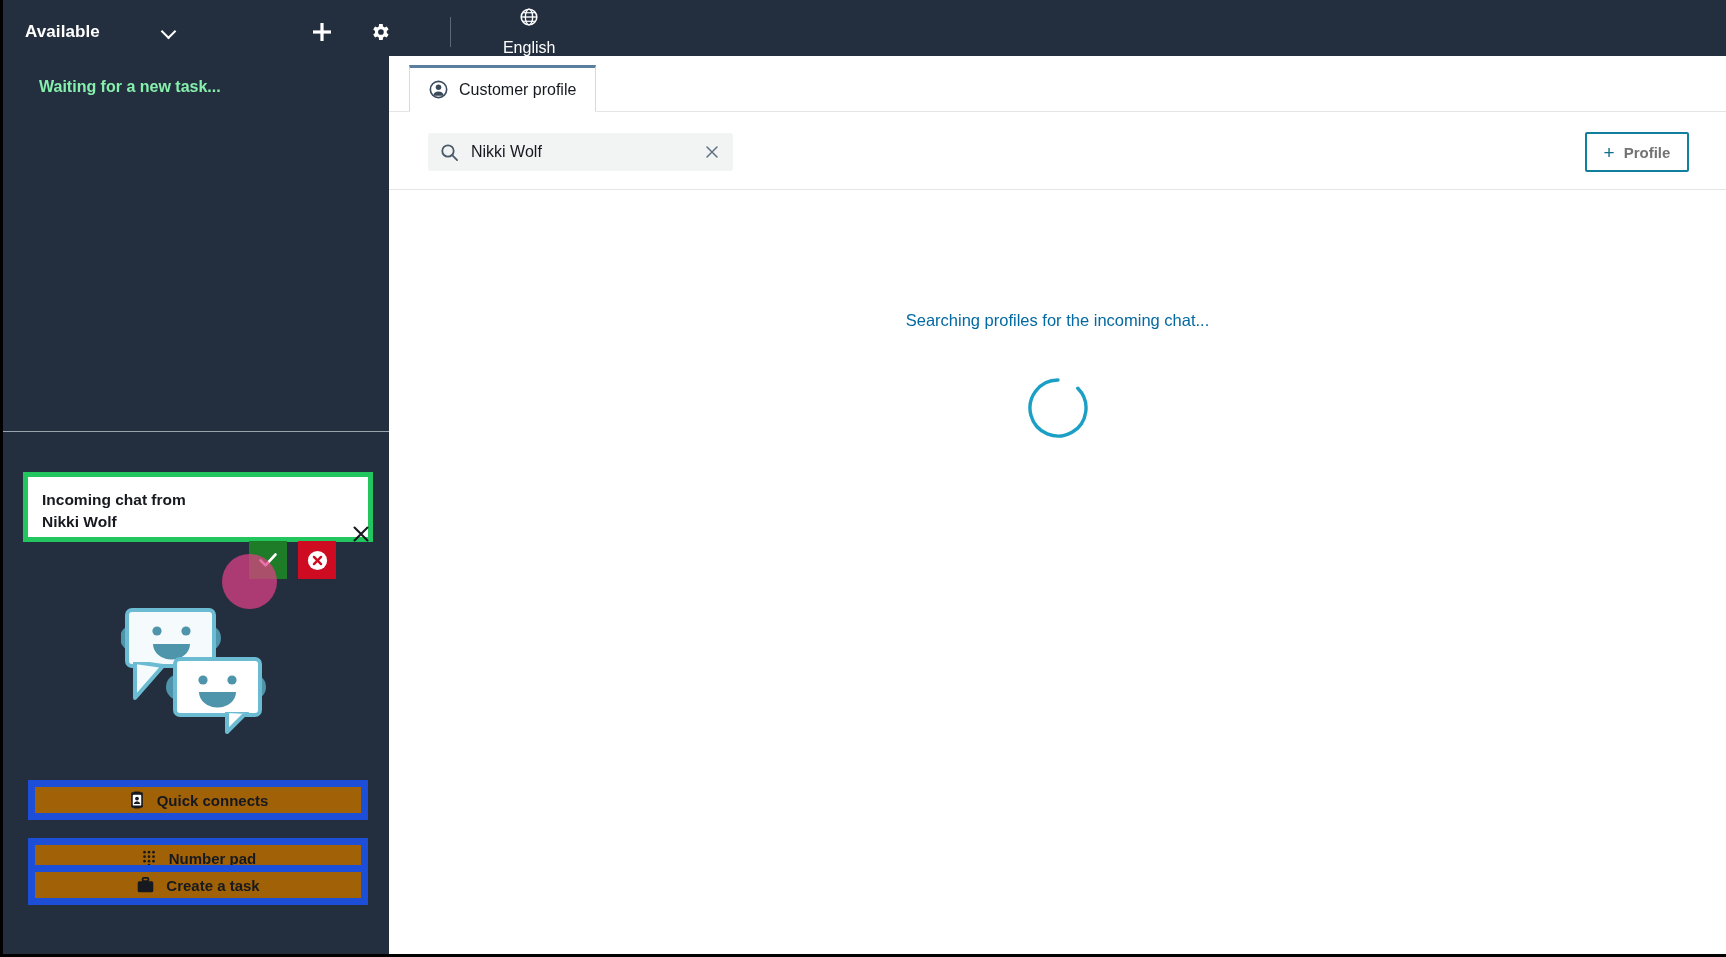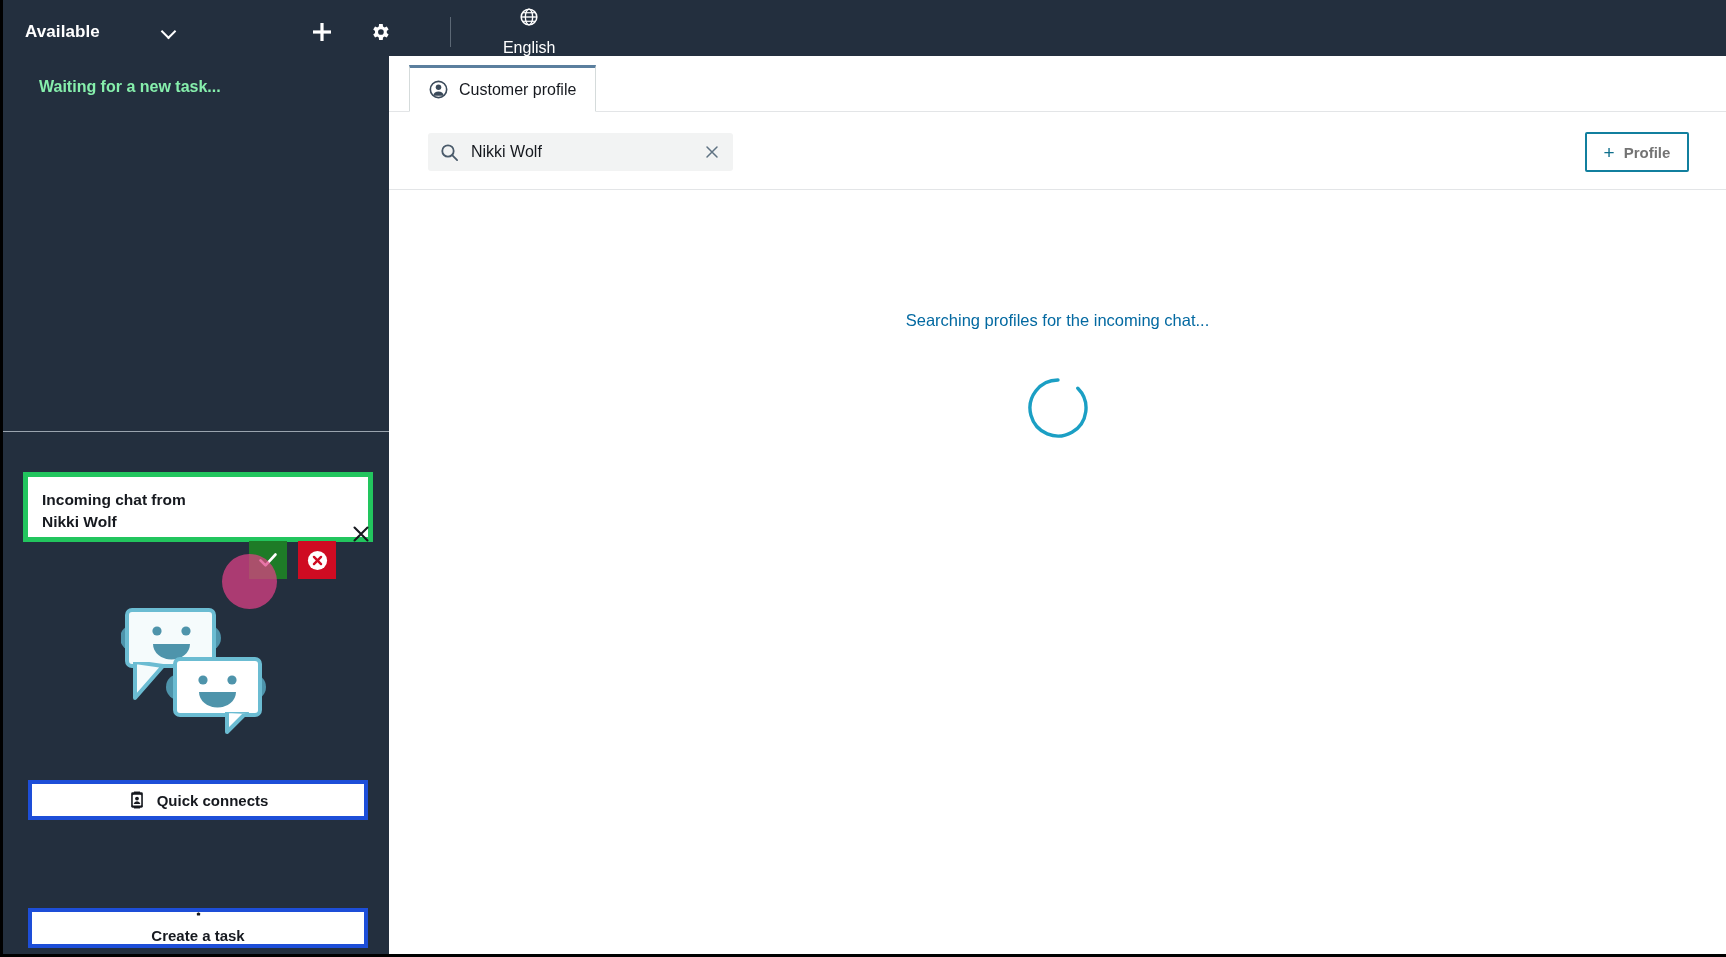--- a/index.html
+++ b/index.html
@@ -140,32 +140,32 @@
   
   .chat-illu {
     position: absolute; left: 118px; top: 548px;
     width: 155px; height: 130px;
   }
 
   
   .action-btn {
     position: absolute; left: 25px;
     width: 340px; height: 40px;
-    background: #ffffff;
-    border: 4px solid #1d4ed8;
+    background: #a16207;
+    border: 7px solid #1d4ed8;
     display: flex; align-items: center; justify-content: center;
     gap: 11px;
     cursor: pointer;
     color: #16191f;
     font-size: 15px;
     font-weight: 600;
   }
   .ab1 { top: 724px; }
   .ab2 { top: 782px; }
-  .ab3 { top: 852px; flex-direction: column; }
+  .ab3 { top: 809px; }
 
   
   .main {
     position: absolute; left: 386px; top: 56px;
     width: 1337px; height: 898px;
     background: #ffffff;
   }
   .tabstrip {
     position: absolute; left: 0; top: 0;
     width: 1337px; height: 56px;
@@ -350,20 +350,37 @@
         <rect x="3.5" y="1.5" width="13" height="17" rx="1.6" fill="#16191f"></rect>
         <rect x="5.3" y="4.2" width="9.4" height="12" rx="1" fill="#ffffff"></rect>
         <circle cx="10" cy="8.4" r="2.1" fill="#16191f"></circle>
         <path d="M6.3 14.4a3.8 3.8 0 0 1 7.4 0z" fill="#16191f"></path>
         <rect x="6.6" y="0.6" width="6.8" height="1.6" fill="#16191f"></rect>
         <rect x="6.6" y="17.8" width="6.8" height="1.6" fill="#16191f"></rect>
       </svg>
       <span>Quick connects</span>
     </div>
 
+    <div class="action-btn ab2">
+      <svg width="18" height="18" viewBox="0 0 20 20">
+        <g fill="#16191f">
+          <circle cx="5" cy="3.5" r="1.5"></circle>
+            <circle cx="10" cy="3.5" r="1.5"></circle>
+            <circle cx="15" cy="3.5" r="1.5"></circle>
+          <circle cx="5" cy="8.5" r="1.5"></circle>
+            <circle cx="10" cy="8.5" r="1.5"></circle>
+            <circle cx="15" cy="8.5" r="1.5"></circle>
+          <circle cx="5" cy="13.5" r="1.5"></circle>
+            <circle cx="10" cy="13.5" r="1.5"></circle>
+            <circle cx="15" cy="13.5" r="1.5"></circle>
+          <circle cx="10" cy="18" r="1.5"></circle>
+        </g>
+      </svg>
+      <span>Number pad</span>
+    </div>
 
     <div class="action-btn ab3">
       <svg width="19" height="19" viewBox="0 0 20 20">
         <rect x="7" y="2" width="6" height="3.4" rx="1.2" fill="none" stroke="#16191f" stroke-width="2"></rect>
         <rect x="1.8" y="5.6" width="16.4" height="11.6" rx="1.8" fill="#16191f"></rect>
       </svg>
       <span>Create a task</span>
     </div>
   </div>
 

